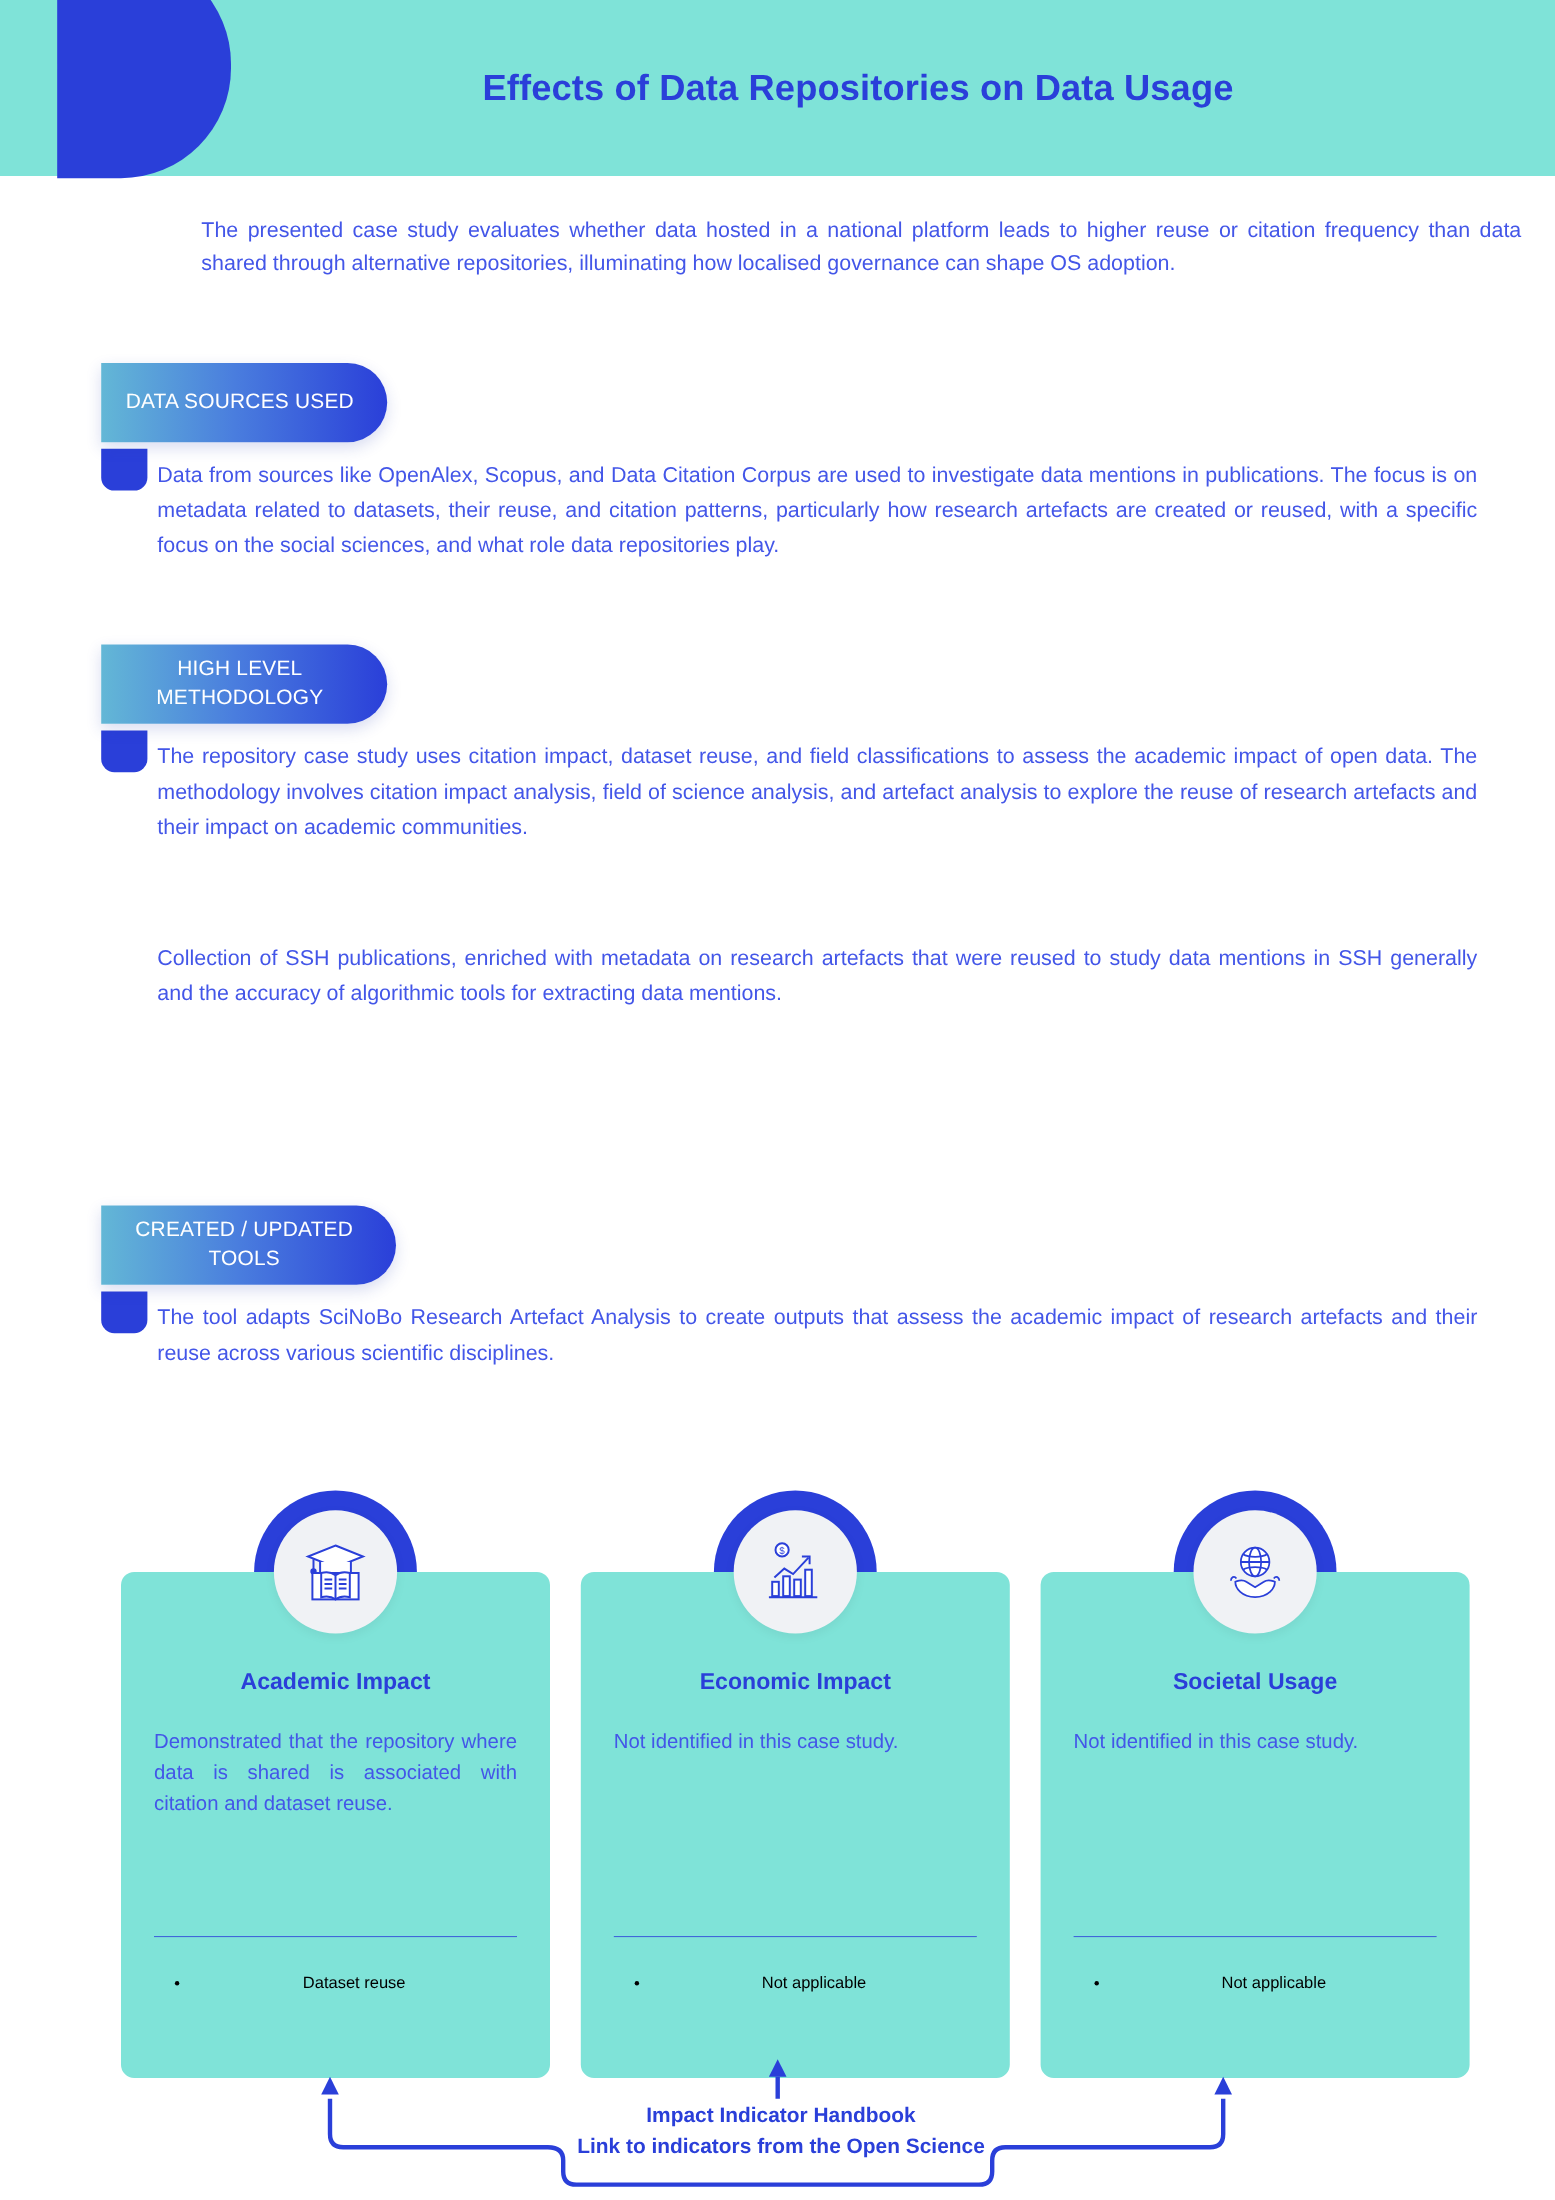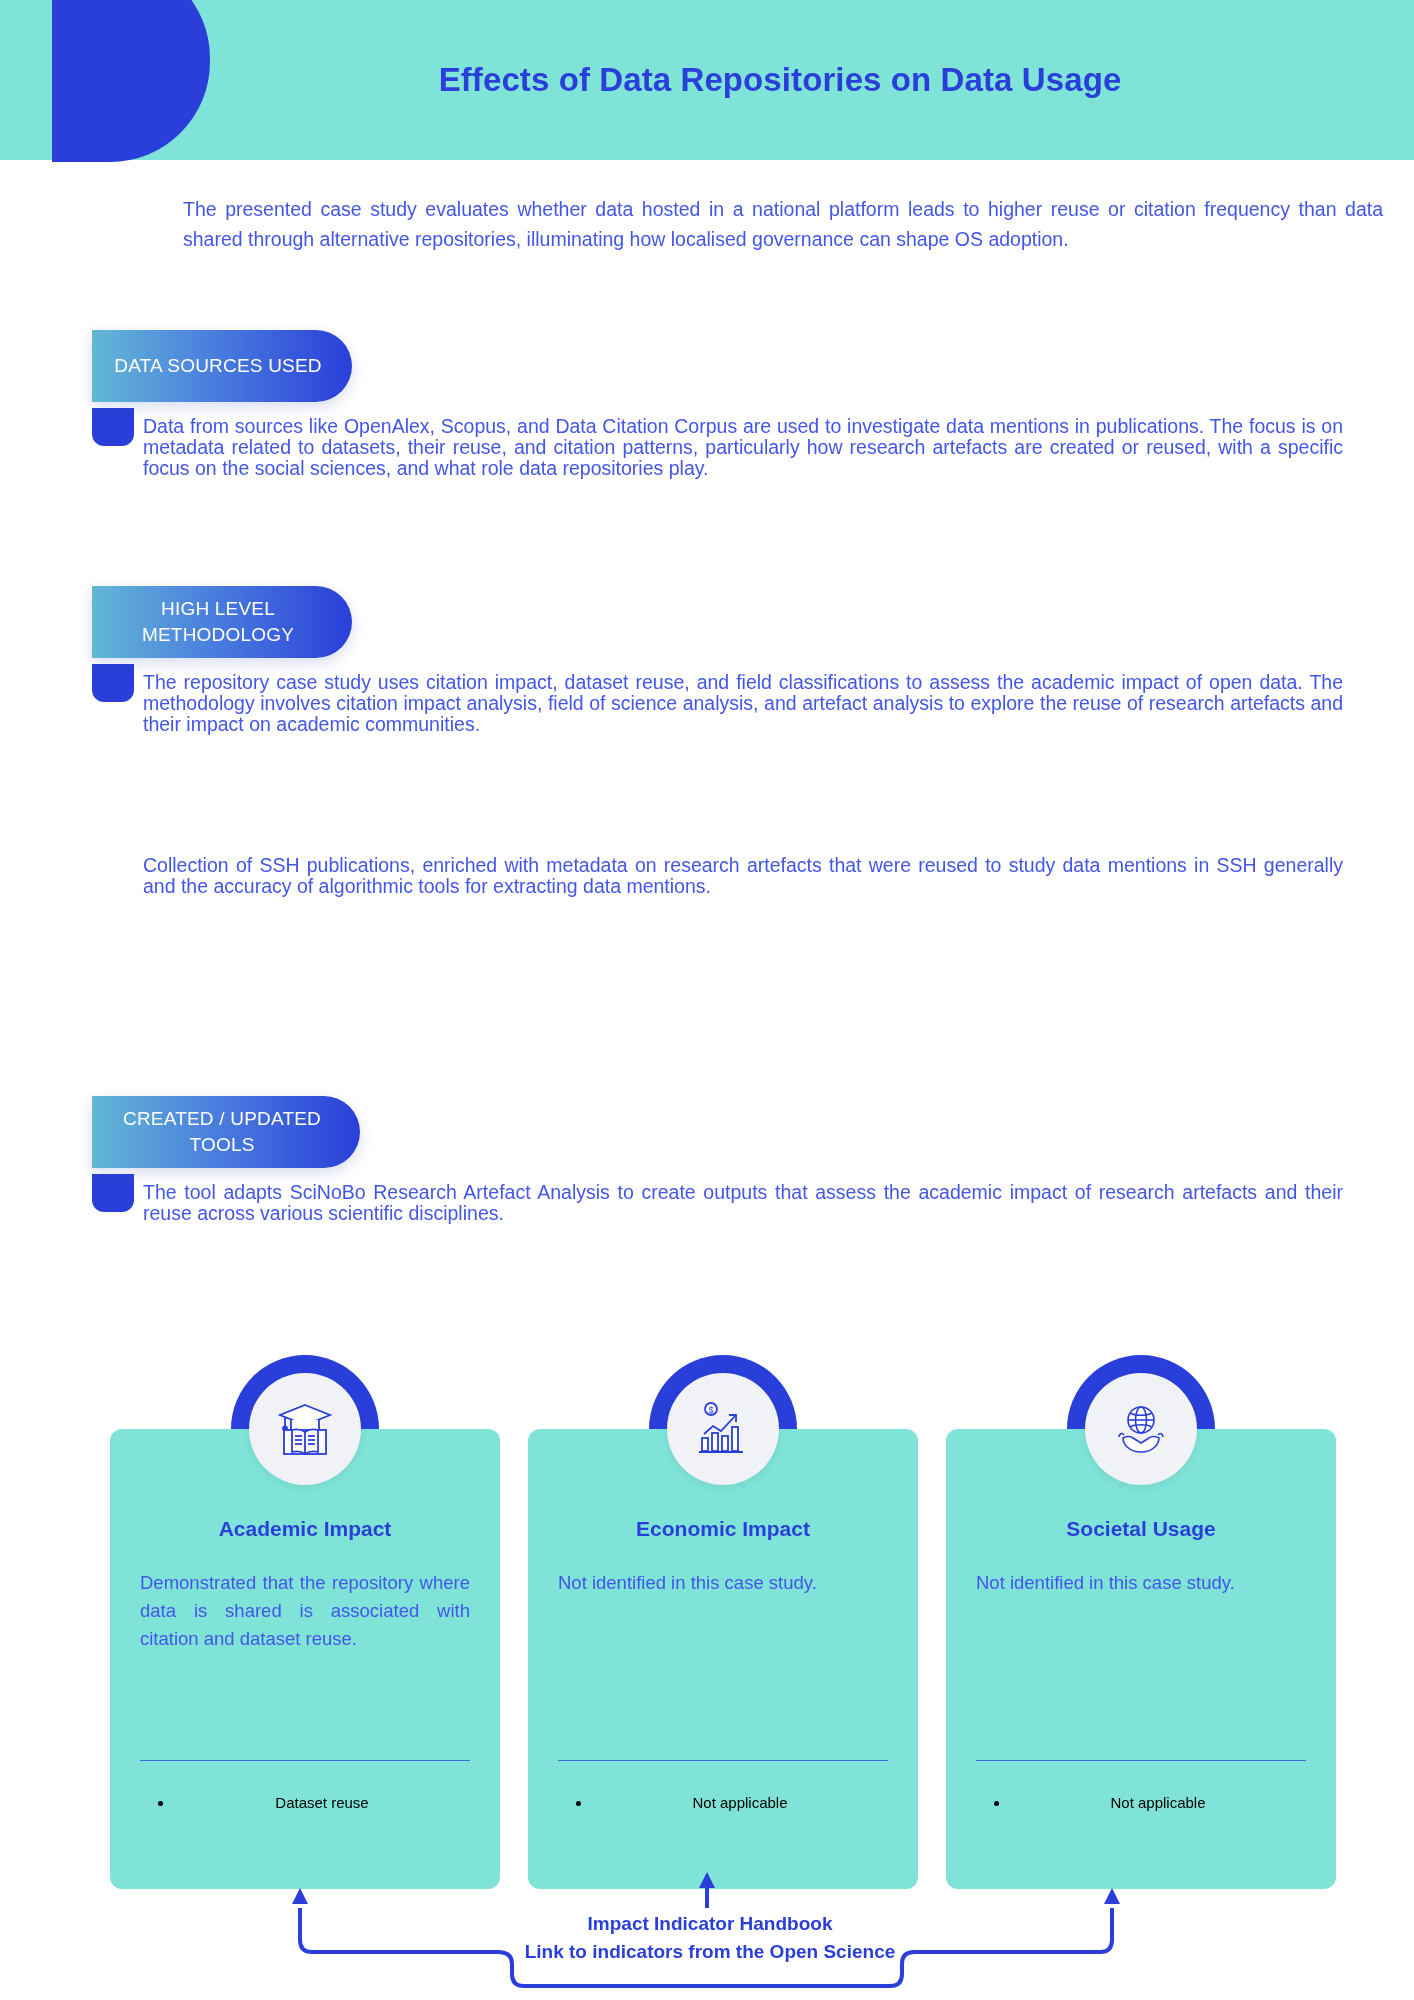--- a/index.html
+++ b/index.html
@@ -134,21 +134,21 @@
     font-size: 19px;
     line-height: 26px;
     text-align: center;
     letter-spacing: 0.2px;
   }
   .section-body {
     margin-top: 14px;
     margin-left: 143px;
     width: 1200px;
     font-size: 19.5px;
-    line-height: 21px;
+    line-height: 32px;
     color: #4356e8;
     text-align: justify;
   }
 
   
   .cards {
     position: absolute;
     left: 110px;
     top: 1429px;
     width: 1226px;

